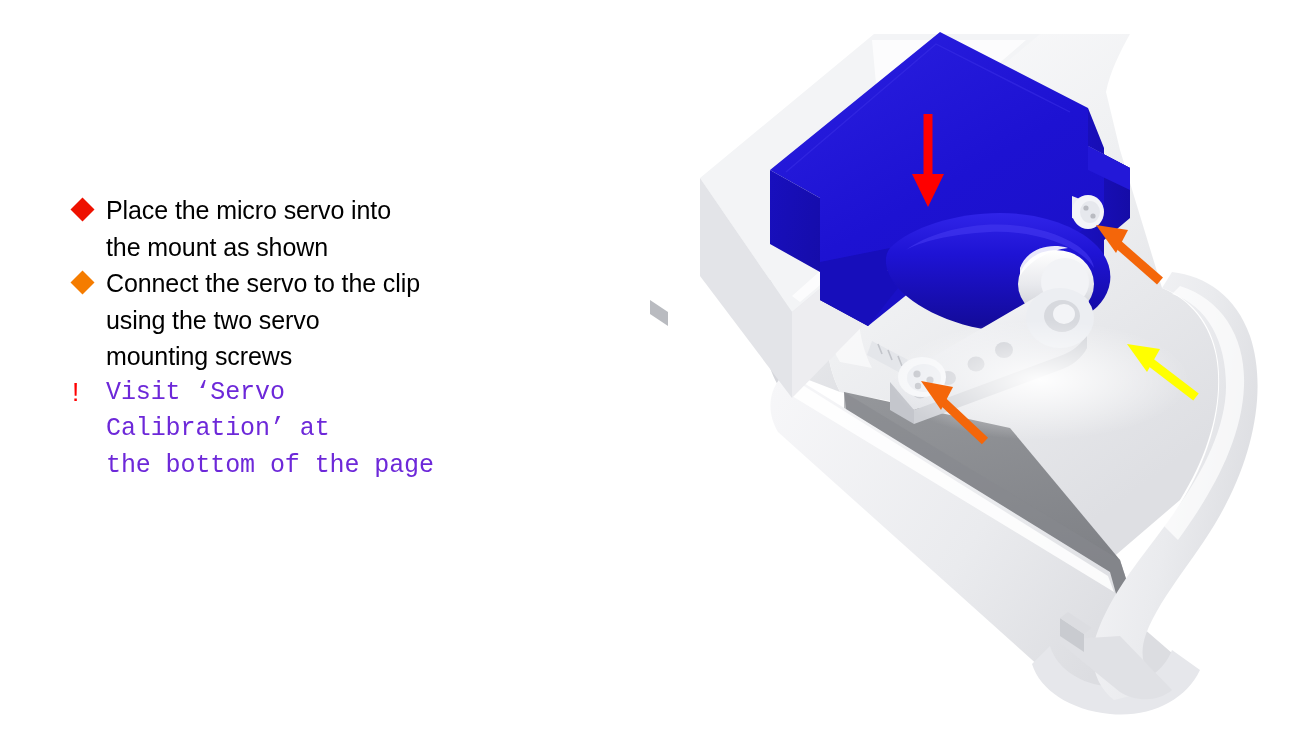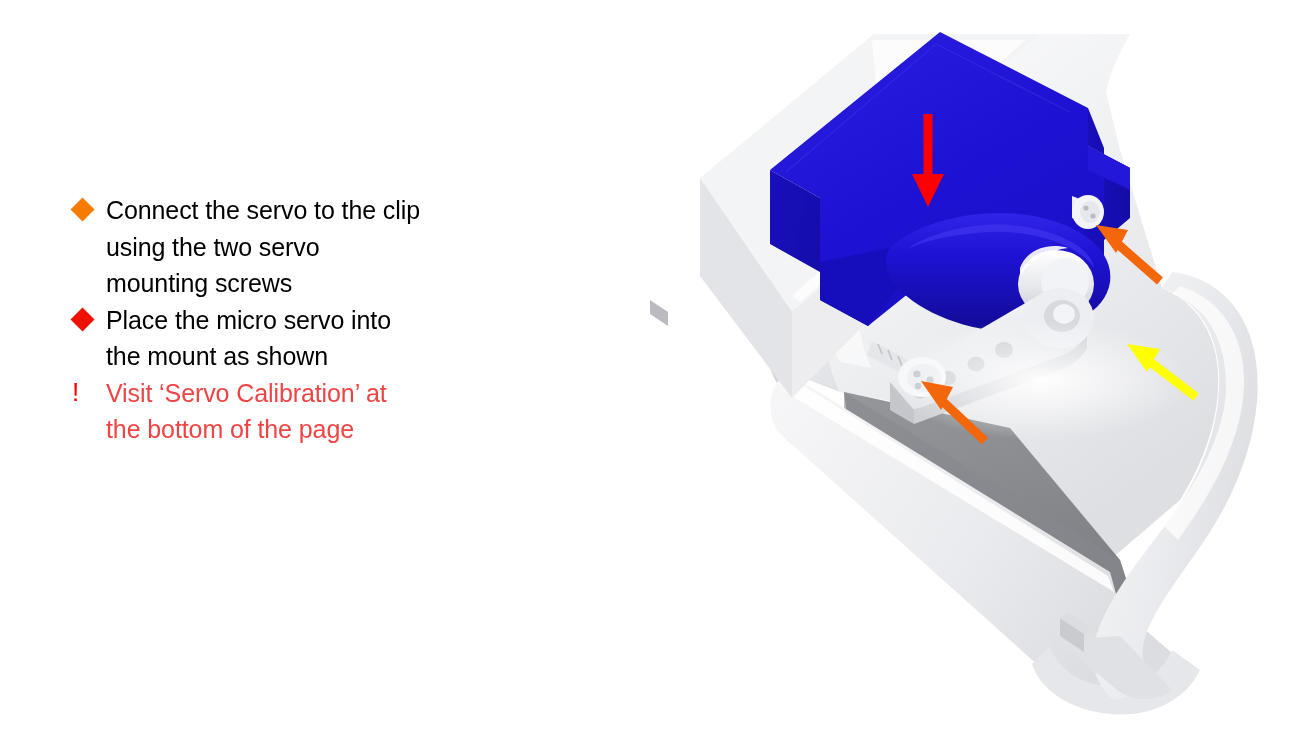--- a/index.html
+++ b/index.html
@@ -28,21 +28,21 @@
     padding-left: 38px;
     margin-bottom: 0px;
   }
   .bullet-text {
     font-size: 25px;
     line-height: 36.5px;
     color: #000000;
     letter-spacing: -0.1px;
     white-space: pre-line;
   }
-  .bullet-text.warn { color: #ef4444; }
+  .bullet-text.warn { color: #6d28d9; font-family: Liberation Mono, monospace; }
 
   .marker {
     position: absolute;
     left: 6px;
     top: 9px;
     width: 17px;
     height: 17px;
     transform: rotate(45deg);
   }
   .marker-bang {
@@ -66,30 +66,30 @@
   #render svg { display: block; }
 </style>
 </head>
 <body>
 
 <div id="page">
 
   <div id="instructions">
 
     <div class="bullet-row">
+      <span class="marker" style="background:#ee1100"></span>
+      <div class="bullet-text">Place the micro servo into
+the mount as shown</div>
+    </div>
+
+    <div class="bullet-row">
       <span class="marker" style="background:#f57c00"></span>
       <div class="bullet-text">Connect the servo to the clip
 using the two servo
 mounting screws</div>
-    </div>
-
-    <div class="bullet-row">
-      <span class="marker" style="background:#ee1100"></span>
-      <div class="bullet-text">Place the micro servo into
-the mount as shown</div>
     </div>
 
 
     <div class="bullet-row">
       <span class="marker-bang">!</span>
       <div class="bullet-text warn">Visit ‘Servo Calibration’ at
 the bottom of the page</div>
     </div>
 
   </div>

